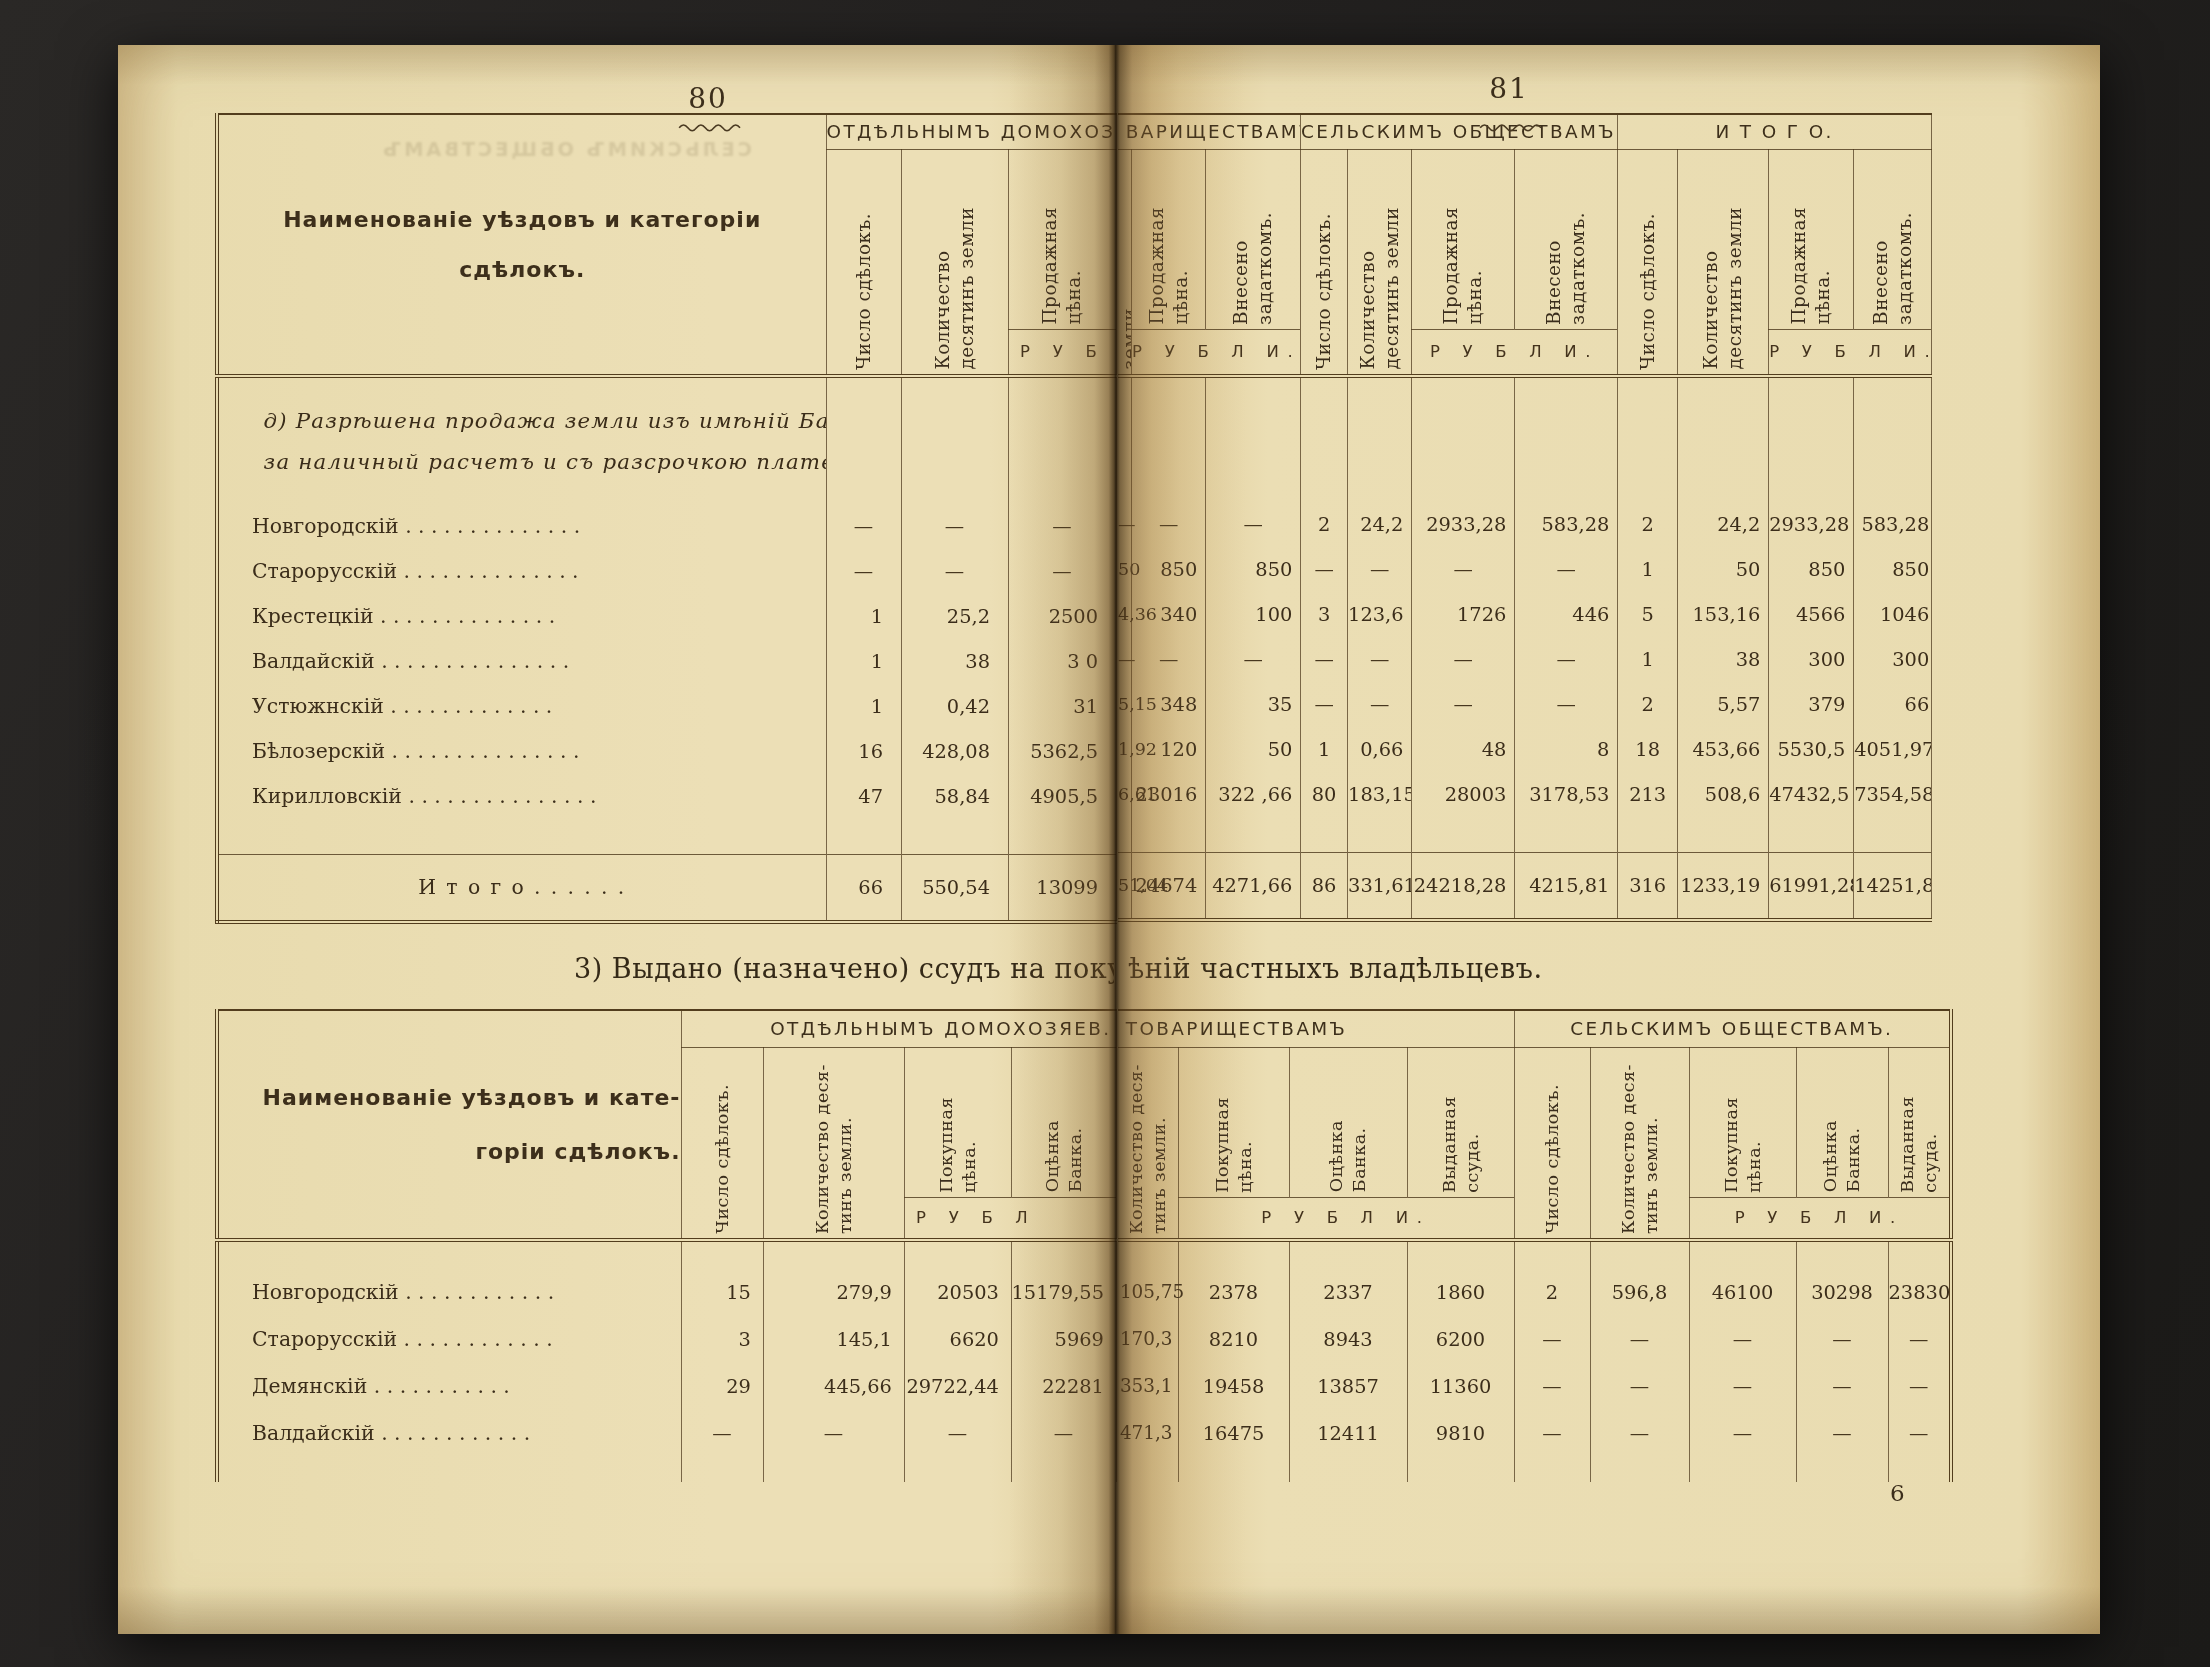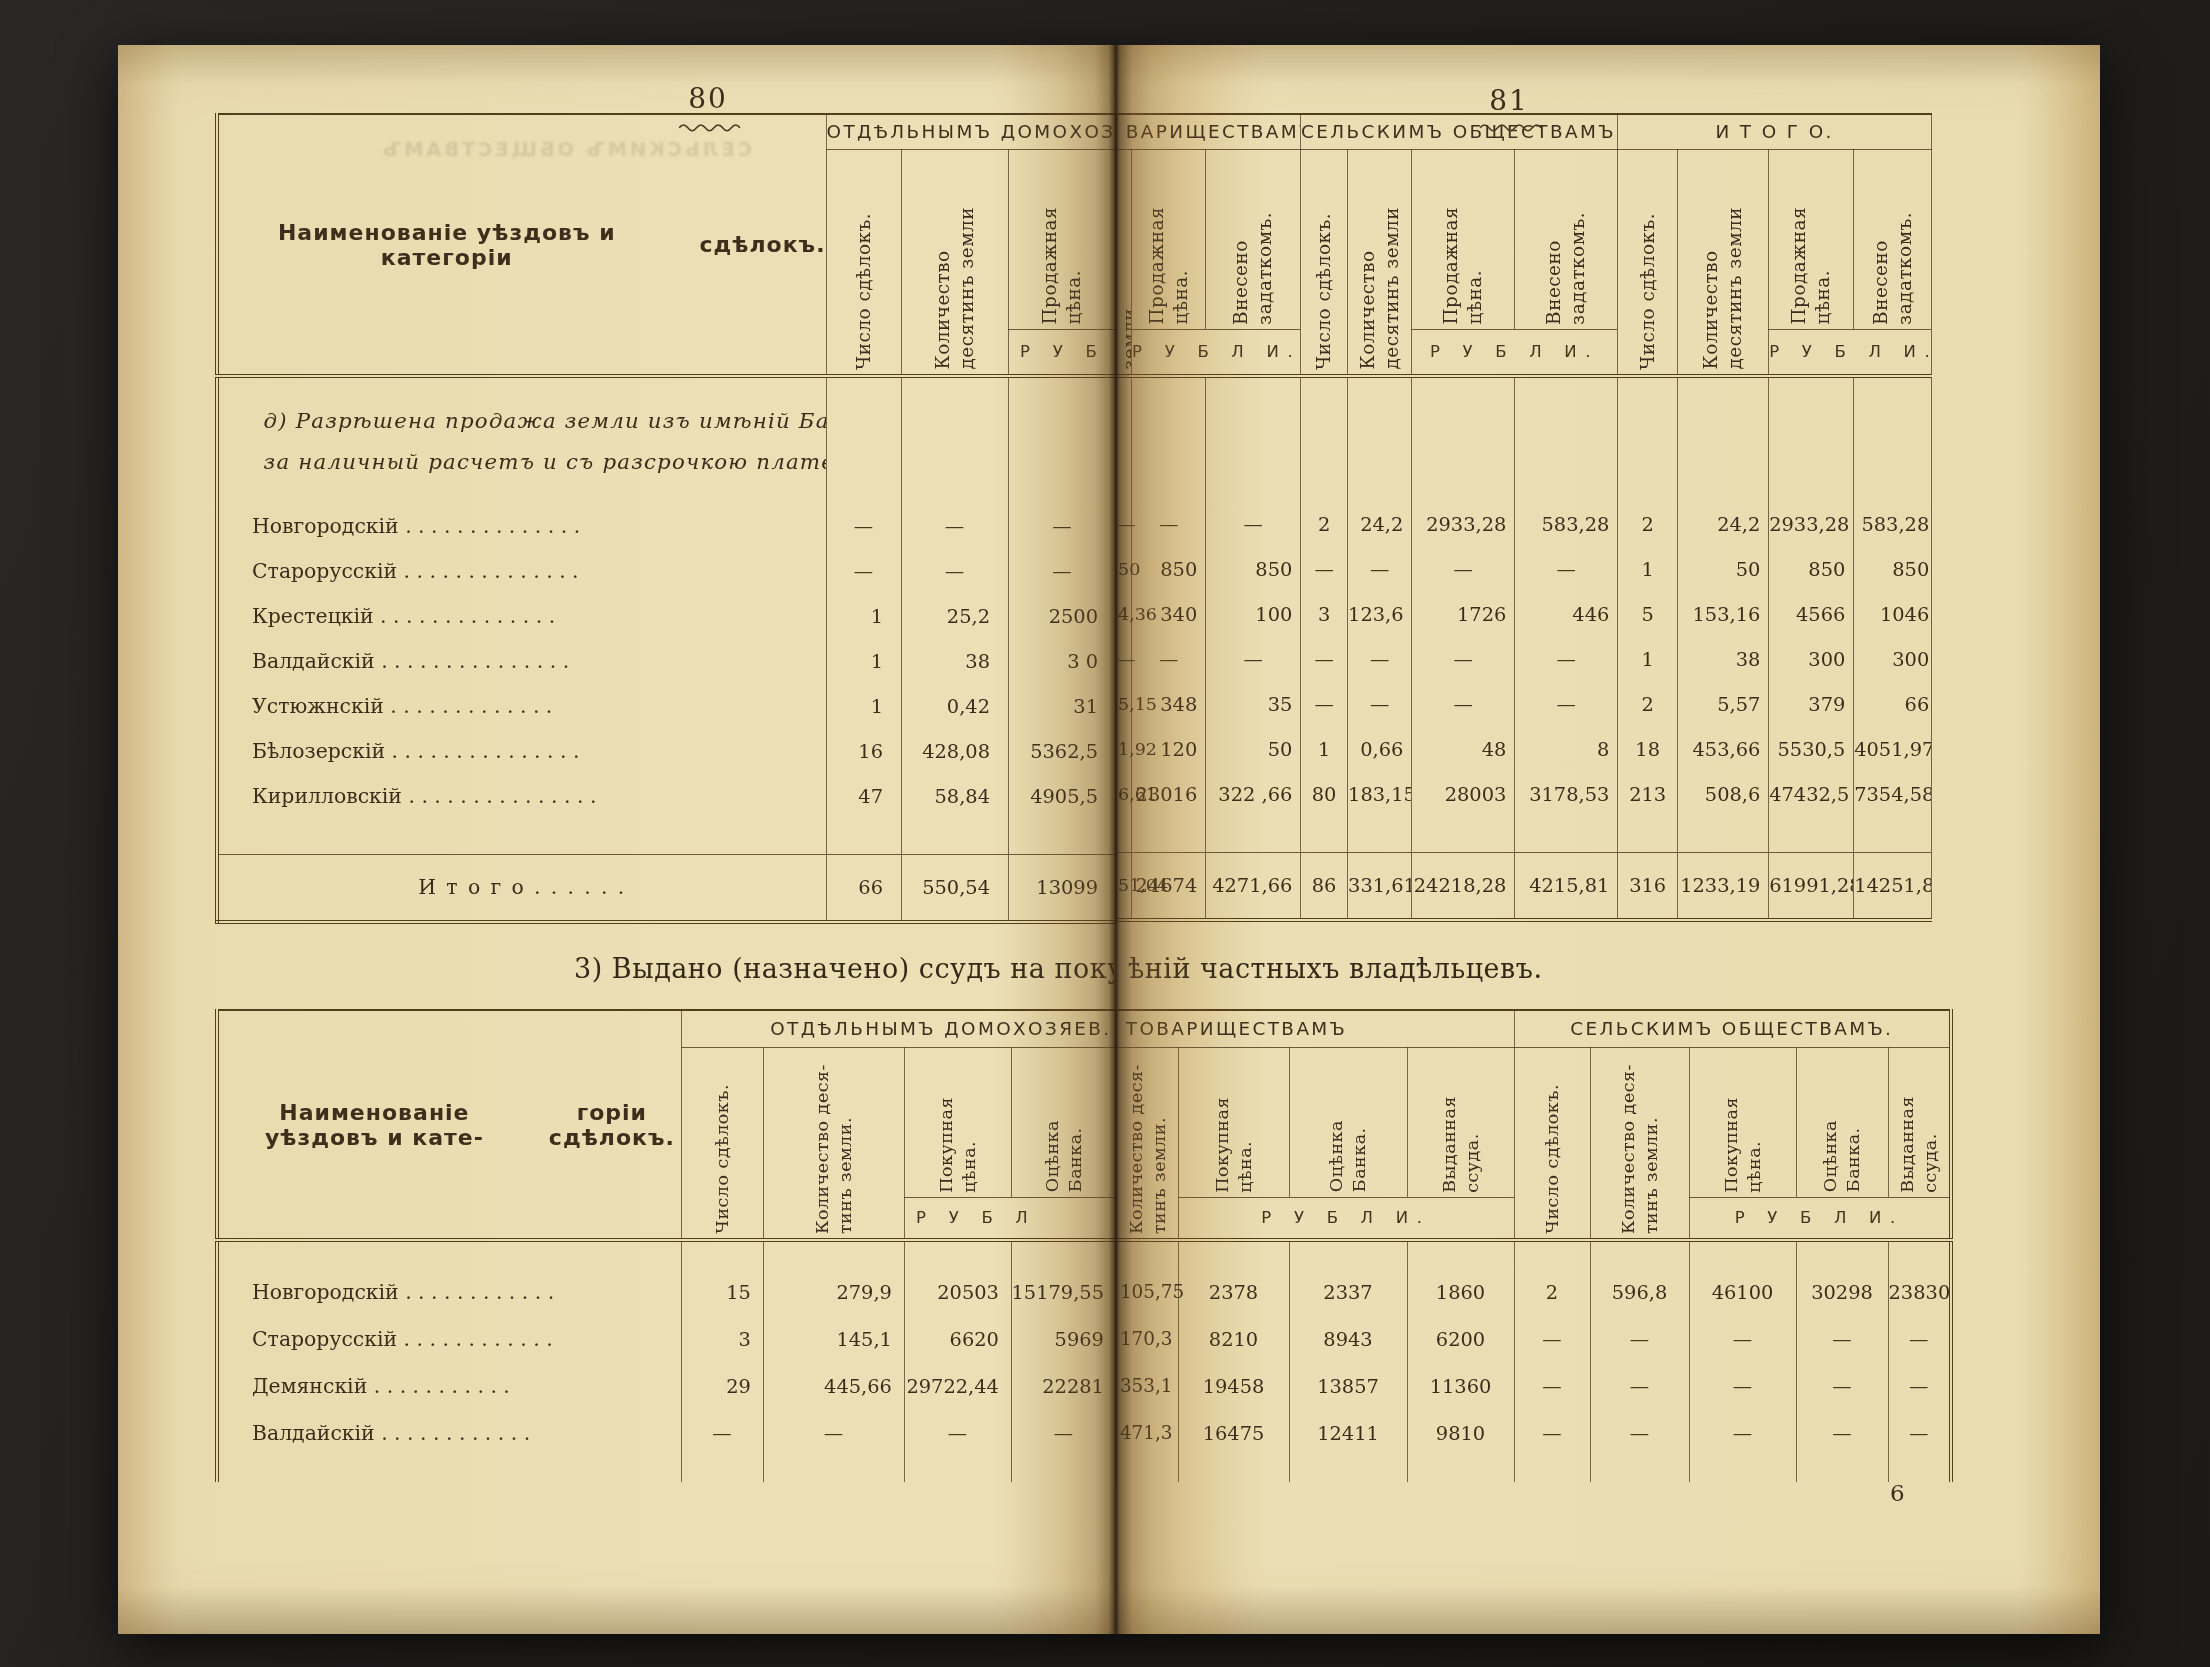--- a/index.html
+++ b/index.html
@@ -54,21 +54,21 @@
     border-bottom:1.9px solid rgba(76,56,28,.8);white-space:nowrap;text-align:center;}
   .gh.r{text-align:right;padding-right:3.9px;} .gh.l{text-align:left;padding-left:7.8px;}
   .rubcell{font:bold 16.5px "DejaVu Sans",sans-serif;letter-spacing:8.7px;color:#443husband31d;color:#44331d;
     border-top:1px solid rgba(76,56,28,.8);text-align:center;white-space:nowrap;}
   .rubcell.l{text-align:left;padding-left:11.6px;}
   th.vhc{vertical-align:bottom;padding-bottom:9.7px;}
   .vt{display:inline-block;writing-mode:vertical-rl;transform:rotate(180deg);white-space:pre-line;
     font:18.4px/1.3 "DejaVu Serif",serif;color:#3a2d1c;letter-spacing:0.5px;text-align:left;}
   #t2l .vt,#t2r .vt{font-size:17.5px;}
   th.stub{border-bottom:4.9px double #523d1d;}
-  .stubtxt{display:flex;justify-content:center;align-items:center;height:100%;gap:25px;
+  .stubtxt{display:flex;flex-direction:column;justify-content:center;align-items:center;height:100%;gap:25px;
     font:bold 22px "DejaVu Sans",sans-serif;color:#3d2f1b;letter-spacing:1px;}
   .stubtxt.lft{align-items:flex-end;padding-left:15.5px;gap:29px;}
   tr.rub th, thead th.rs{border-bottom:4.9px double #523d1d;}
 
   tbody td{font:19.4px/1 "DejaVu Serif",serif;color:#3b2d1a;vertical-align:middle;white-space:nowrap;}
   .t1 tbody.data tr{height:45px;} .t1 tbody.sp tr{height:35px;} .t1 tbody.spn tr{height:126px;}
   .t1 tbody.total tr{height:68px;margin-left:36px;}
   .t2 tbody.spt tr{height:29px;} .t2 tbody.data tr{height:47px;} .t2 tbody.spb tr{height:25px;}
   tbody.total td{border-top:1px solid rgba(76,56,28,.8);}
   tr.noterow td{height:126px;vertical-align:middle;}
@@ -92,21 +92,21 @@
 
 <div id="canvas">
   <div class="paper"></div>
 
   <div class="ghost">СЕЛЬСКИМЪ ОБЩЕСТВАМЪ</div>
 
   <div class="pagenum" style="left:674px;top:82px;">80</div>
   <svg class="squiggle" style="left:677px;top:122px;" width="70" height="11.6" viewBox="0 0 72 12">
     <path d="M2 6 q4.5 -6 9 0 t9 0 t9 0 t9 0 t9 0 t9 0 t9 0" stroke="#4a3a22" stroke-width="1.6" fill="none"></path>
   </svg>
-  <div class="pagenum" style="left:1475px;top:84px;">81</div>
+  <div class="pagenum" style="left:1475px;top:72px;">81</div>
   <svg class="squiggle" style="left:1478px;top:122px;" width="70" height="11.6" viewBox="0 0 72 12">
     <path d="M2 6 q4.5 -6 9 0 t9 0 t9 0 t9 0 t9 0 t9 0 t9 0" stroke="#4a3a22" stroke-width="1.6" fill="none"></path>
   </svg>
 
   <table class="sheet t1 left-sheet" id="t1l" style="left:215px;top:113px;width:899px;">
     <colgroup>
         <col style="width:609px">
         <col style="width:75px">
         <col style="width:107px">
         <col style="width:108px">

